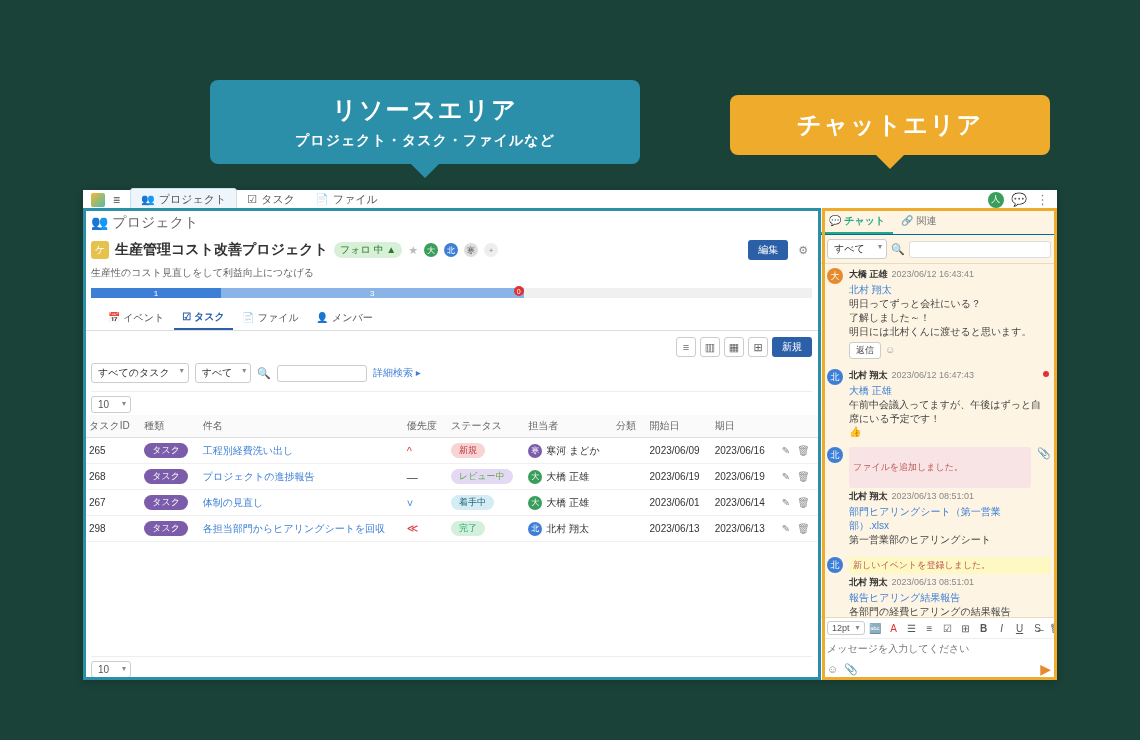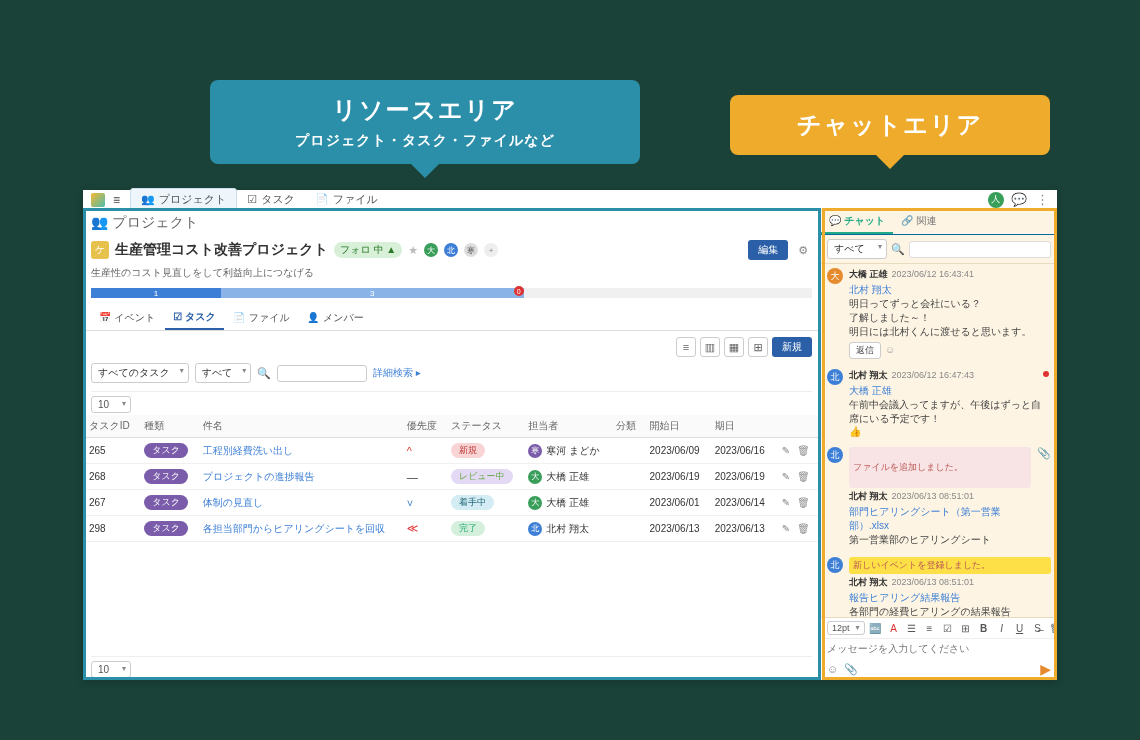--- a/index.html
+++ b/index.html
@@ -53,21 +53,21 @@
 
 
 .prog{height:10px;margin:2px 8px;display:flex;font-size:8px;color:#fff;position:relative}
 .prog .seg{display:flex;align-items:center;justify-content:center}
 .prog .s1{background:#3d7fd6;width:18%}
 .prog .s2{background:#8ab4e8;width:42%}
 .prog .s3{background:#f0f0f0;flex:1}
 .prog .badge{position:absolute;right:40%;top:-2px;background:#d33;width:10px;height:10px;border-radius:50%;font-size:7px;display:flex;align-items:center;justify-content:center}
 
 
-.innertabs{display:flex;gap:2px;padding:6px 8px 0;border-bottom:1px solid #ddd;font-size:10px}
+.innertabs{display:flex;gap:2px;padding:6px 17px 0;border-bottom:1px solid #ddd;font-size:10px}
 .innertabs .it{padding:4px 8px;cursor:pointer;color:#555;display:flex;gap:3px;align-items:center}
 .innertabs .it.active{border-bottom:2px solid #2b5fa8;color:#2b5fa8;font-weight:700}
 
 
 .tbar{display:flex;align-items:center;gap:6px;padding:6px 8px}
 .sel{border:1px solid #ccc;border-radius:3px;padding:2px 18px 2px 6px;font-size:10px;background:#fff;position:relative;cursor:pointer}
 .sel::after{content:"▾";position:absolute;right:4px;color:#888;font-size:8px}
 .srch{border:1px solid #ccc;border-radius:3px;padding:2px 6px;width:90px;font-size:10px}
 .link{color:#3d7fd6;font-size:10px;cursor:pointer}
 .tbar .right{margin-left:auto;display:flex;gap:4px;align-items:center}
@@ -105,21 +105,21 @@
 .msgs{flex:1;overflow:hidden;padding:4px 6px;font-size:10px;color:#444}
 .msg{display:flex;gap:6px;margin-bottom:10px;position:relative}
 .msg .av{flex-shrink:0}
 .msg .body{flex:1}
 .msg .meta{color:#888;font-size:9px;margin-bottom:2px}
 .msg .name{color:#333;font-weight:600;margin-right:4px}
 .quote{color:#3d7fd6;cursor:pointer}
 .reply-btn{display:inline-block;border:1px solid #ccc;background:#fff;border-radius:3px;padding:1px 6px;font-size:9px;margin-top:3px;cursor:pointer}
 .react{color:#aaa;margin-left:4px;cursor:pointer}
 .filebox{background:#f8e4e4;border-radius:3px;padding:14px 4px;font-size:9px;margin-bottom:2px;color:#b55}
-.evtbox{background:#fde047;border-radius:3px;padding:2px 4px;font-size:9px;margin-bottom:2px;color:#b55}
+.evtbox{background:#fef9c3;border-radius:3px;padding:2px 4px;font-size:9px;margin-bottom:2px;color:#b55}
 .sys-dot{position:absolute;right:2px;top:2px;width:6px;height:6px;background:#d33;border-radius:50%}
 .attach{color:#888;font-size:11px}
 
 
 .composer{border-top:1px solid #e8dcc0;background:#fff}
 .fmt{display:flex;gap:4px;padding:3px 6px;border-bottom:1px solid #eee;align-items:center;font-size:10px;color:#555}
 .fmt .sel{width:44px;font-size:9px;padding:1px 14px 1px 4px}
 .fmt span{cursor:pointer;min-width:14px;text-align:center}
 .compose-in{width:100%;border:none;padding:4px 6px;font-size:10px;outline:none}
 .compose-foot{display:flex;align-items:center;padding:3px 6px;gap:6px}

